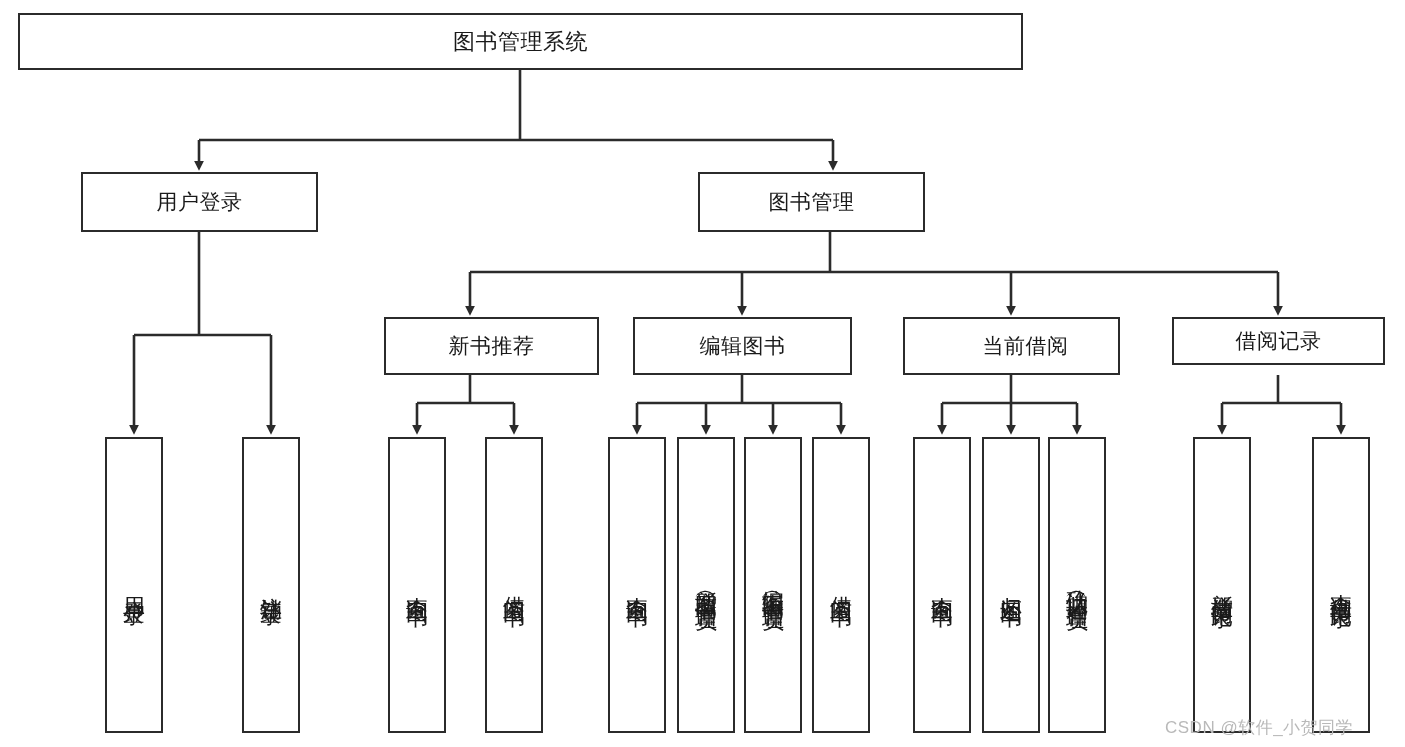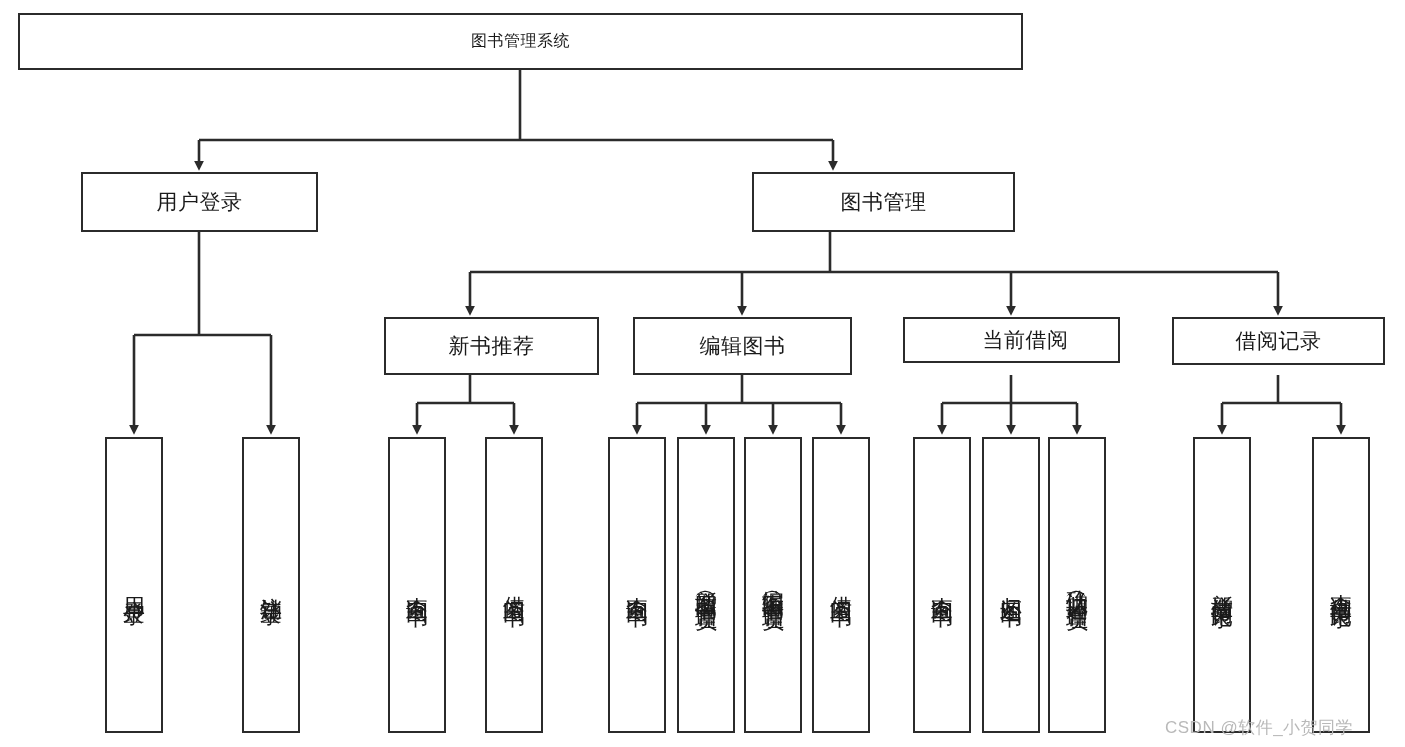--- a/index.html
+++ b/index.html
@@ -39,21 +39,21 @@
     display: block;
     line-height: 1.15;
     white-space: nowrap;
   }
   
   .node.horiz .node-label {
     font-size: 21px;
     letter-spacing: 0.5px;
   }
   .node.root .node-label {
-    font-size: 16px;
+    font-size: 22px;
   }
   
   .node.vert {
     align-items: center;
     justify-content: center;
   }
   .node.vert .node-label {
     writing-mode: vertical-rl;
     text-orientation: upright;
     font-size: 22px;
@@ -127,33 +127,33 @@
   </svg>
 
   <div class="node horiz root" style="left:18px; top:13px; width:1005px; height:57px;">
     <span class="node-label">图书管理系统</span>
   </div>
 
   <div class="node horiz" style="left:81px; top:172px; width:237px; height:60px;">
     <span class="node-label">用户登录</span>
   </div>
 
-  <div class="node horiz" style="left:752px; top:172px; width:263px; height:60px;align-items:center;">
+  <div class="node horiz" style="left:698px; top:172px; width:227px; height:60px;align-items:center;">
     <span class="node-label">图书管理</span>
   </div>
 
   <div class="node horiz" style="left:384px; top:317px; width:215px; height:58px;">
     <span class="node-label">新书推荐</span>
   </div>
 
   <div class="node horiz" style="left:633px; top:317px; width:219px; height:58px;">
     <span class="node-label">编辑图书</span>
   </div>
 
-  <div class="node horiz" style="left:903px; top:317px; width:217px; height:46px;padding-left:28px;">
+  <div class="node horiz" style="left:903px; top:317px; width:217px; height:58px;padding-left:28px;">
     <span class="node-label">当前借阅</span>
   </div>
 
   <div class="node horiz" style="left:1172px; top:317px; width:213px; height:48px;">
     <span class="node-label">借阅记录</span>
   </div>
 
   <div class="node vert" style="left:105px; top:437px; width:58px; height:296px;">
     <span class="node-label">用户登录</span>
   </div>

